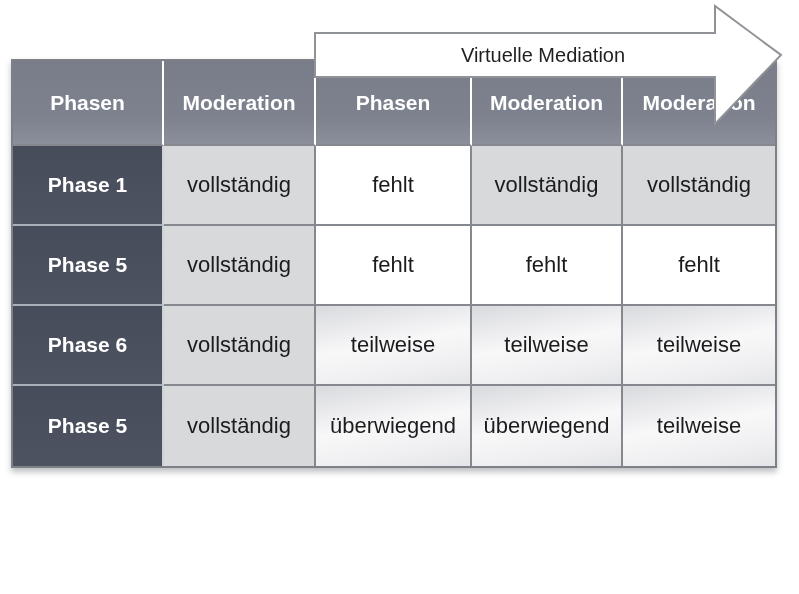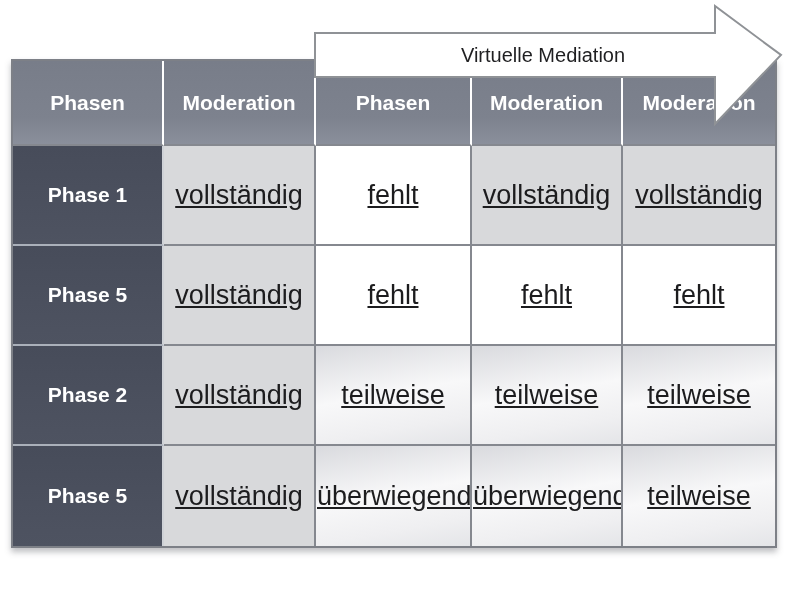--- a/index.html
+++ b/index.html
@@ -24,35 +24,35 @@
     box-shadow:0 4px 6px rgba(70,72,80,0.35);
     z-index:1;
   }
   .matrix th,.matrix td{
     text-align:center;vertical-align:middle;
     border-right:2px solid var(--grid-dark);
     border-bottom:2px solid var(--grid-dark);
     overflow:hidden;white-space:nowrap;
   }
   .matrix thead tr{height:85px;}
-  .matrix tbody tr{height:100px;}
+  .matrix tbody tr{height:80px;}
   .matrix thead th{
     background:linear-gradient(180deg,var(--header-bg-top) 0%,#7d828e 68%,var(--header-bg-bot) 100%);
     color:var(--header-text);font-size:21px;font-weight:700;
     border-right-color:var(--grid-light);
   }
   .matrix th:last-child,.matrix td:last-child{border-right:none;}
   .matrix tbody tr:last-child th,.matrix tbody tr:last-child td{border-bottom:none;}
   .matrix tbody th.phase{
     background:linear-gradient(180deg,var(--phase-bg-top) 0%,var(--phase-bg-bot) 100%);
     color:var(--header-text);font-size:21px;font-weight:700;
     border-right-color:var(--grid-phase-v);
     border-bottom-color:var(--grid-phase-h);
   }
-  .matrix td{color:var(--cell-text);font-size:27px;font-weight:400;text-decoration:underline;}
+  .matrix td{color:var(--cell-text);font-size:22px;font-weight:400;}
   .matrix td.v-full{background:var(--cell-full-bg);}
   .matrix td.v-miss{background:var(--cell-missing-bg);margin-left:28px;}
   .matrix td.v-grad{
     background:linear-gradient(170deg,var(--cell-gradient-top) 0%,var(--cell-gradient-mid) 48%,#efeff1 78%,var(--cell-gradient-bottom) 100%);
   }
 
   svg.arrow-overlay{position:absolute;left:0;top:0;z-index:2;pointer-events:none;}
   svg.arrow-overlay polygon{
     fill:var(--arrow-fill);
     stroke:var(--arrow-outline);
@@ -97,21 +97,21 @@
         <td class="v-full">vollständig</td>
       </tr>
       <tr>
         <th class="phase">Phase 5</th>
         <td class="v-full">vollständig</td>
         <td class="v-miss">fehlt</td>
         <td class="v-miss">fehlt</td>
         <td class="v-miss">fehlt</td>
       </tr>
       <tr>
-        <th class="phase">Phase 2</th>
+        <th class="phase">Phase 6</th>
         <td class="v-full">vollständig</td>
         <td class="v-grad">teilweise</td>
         <td class="v-grad">teilweise</td>
         <td class="v-grad">teilweise</td>
       </tr>
       <tr>
         <th class="phase">Phase 5</th>
         <td class="v-full">vollständig</td>
         <td class="v-grad">überwiegend</td>
         <td class="v-grad">überwiegend</td>

